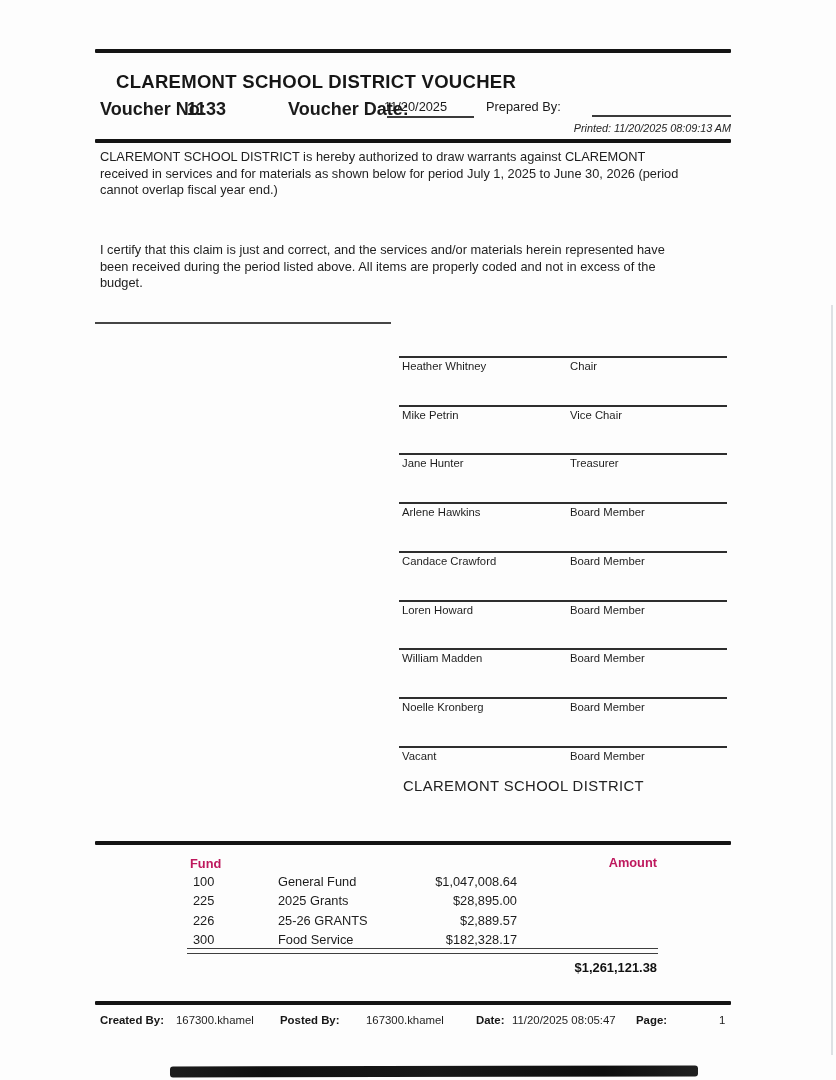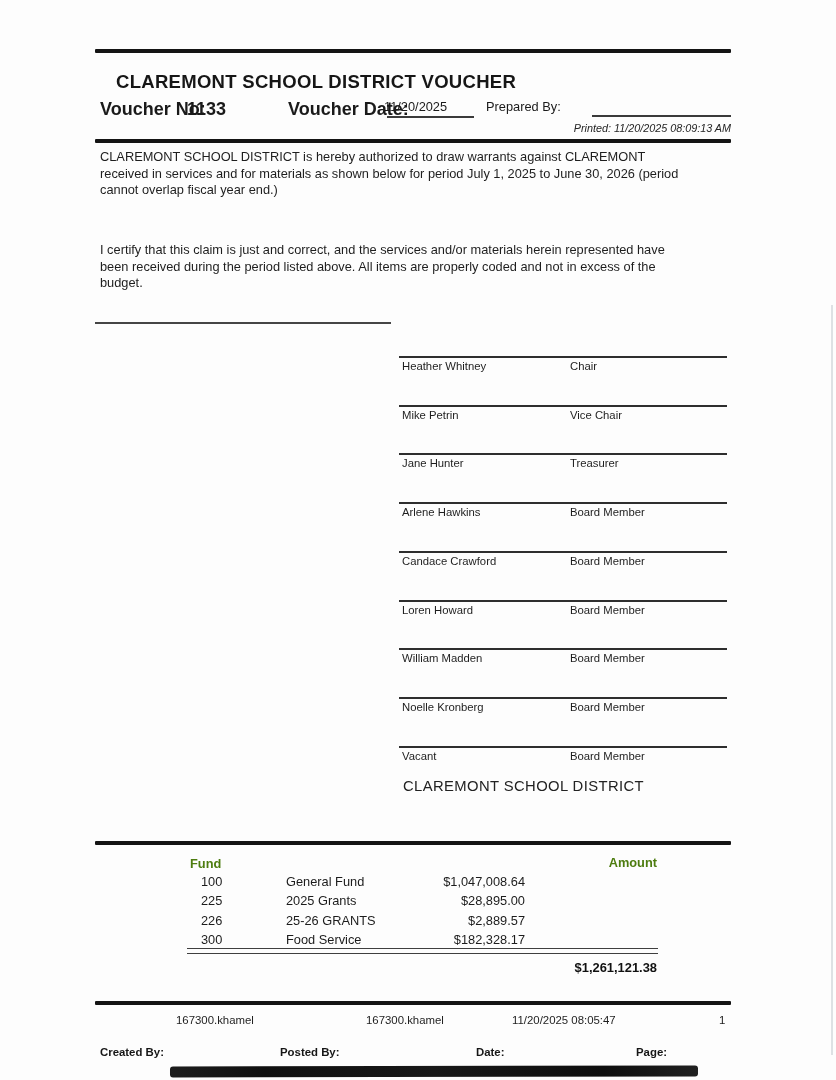--- a/index.html
+++ b/index.html
@@ -24,31 +24,31 @@
   .para-line{white-space:nowrap;font-size:12.8px;height:16.6px;line-height:16.6px;color:#1e1e1e;}
   .para{position:absolute;left:100px;}
   .sig-row{position:absolute;left:399px;width:328px;height:48px;}
   .sig-line{position:absolute;left:0;top:0;width:328px;height:2px;background:#2e2e2e;}
   .sig-name{position:absolute;left:3px;top:4px;font-size:11.3px;color:#1e1e1e;white-space:nowrap;}
   .sig-title{position:absolute;left:171px;top:4px;font-size:11.3px;color:#1e1e1e;white-space:nowrap;}
   .district{
     position:absolute;left:403px;top:778px;font-size:14.8px;letter-spacing:.4px;color:#222;
     white-space:nowrap;
   }
-  .fund-hdr{font-weight:bold;font-size:12.8px;color:#4d7c0f;}
-  .fund-row{position:absolute;left:8px;top:0;width:696px;height:19px;}
+  .fund-hdr{font-weight:bold;font-size:12.8px;color:#be185d;}
+  .fund-row{position:absolute;left:0;top:0;width:696px;height:19px;}
   .fund-code{position:absolute;left:193px;font-size:12.8px;color:#1c1c1c;}
   .fund-name{position:absolute;left:278px;font-size:12.8px;color:#1c1c1c;white-space:nowrap;}
   .fund-amt{position:absolute;right:179px;font-size:12.8px;color:#1c1c1c;text-align:right;white-space:nowrap;}
   .double-rule{
     position:absolute;left:187px;top:948px;width:471px;height:4px;
     border-top:1.7px solid #3f3f3f;border-bottom:1.7px solid #3f3f3f;
   }
   .total{position:absolute;right:179px;top:960px;font-size:12.9px;font-weight:bold;color:#111;}
-  .foot-lbl{font-weight:bold;font-size:11.4px;color:#161616;margin-top:32px;}
+  .foot-lbl{font-weight:bold;font-size:11.4px;color:#161616;}
   .foot-val{font-size:11.4px;color:#1e1e1e;}
   .edge-line{position:absolute;left:831px;top:305px;width:2px;height:750px;background:#dde1e4;}
   .bottom-bar{
     position:absolute;left:170px;top:1066px;width:528px;height:11px;
     background:linear-gradient(90deg,#1d1d1d 0%,#101010 18%,#181818 50%,#0e0e0e 82%,#202020 100%);
     border-radius:3px;transform:rotate(-.1deg);
   }
 </style>
 </head>
 <body>

